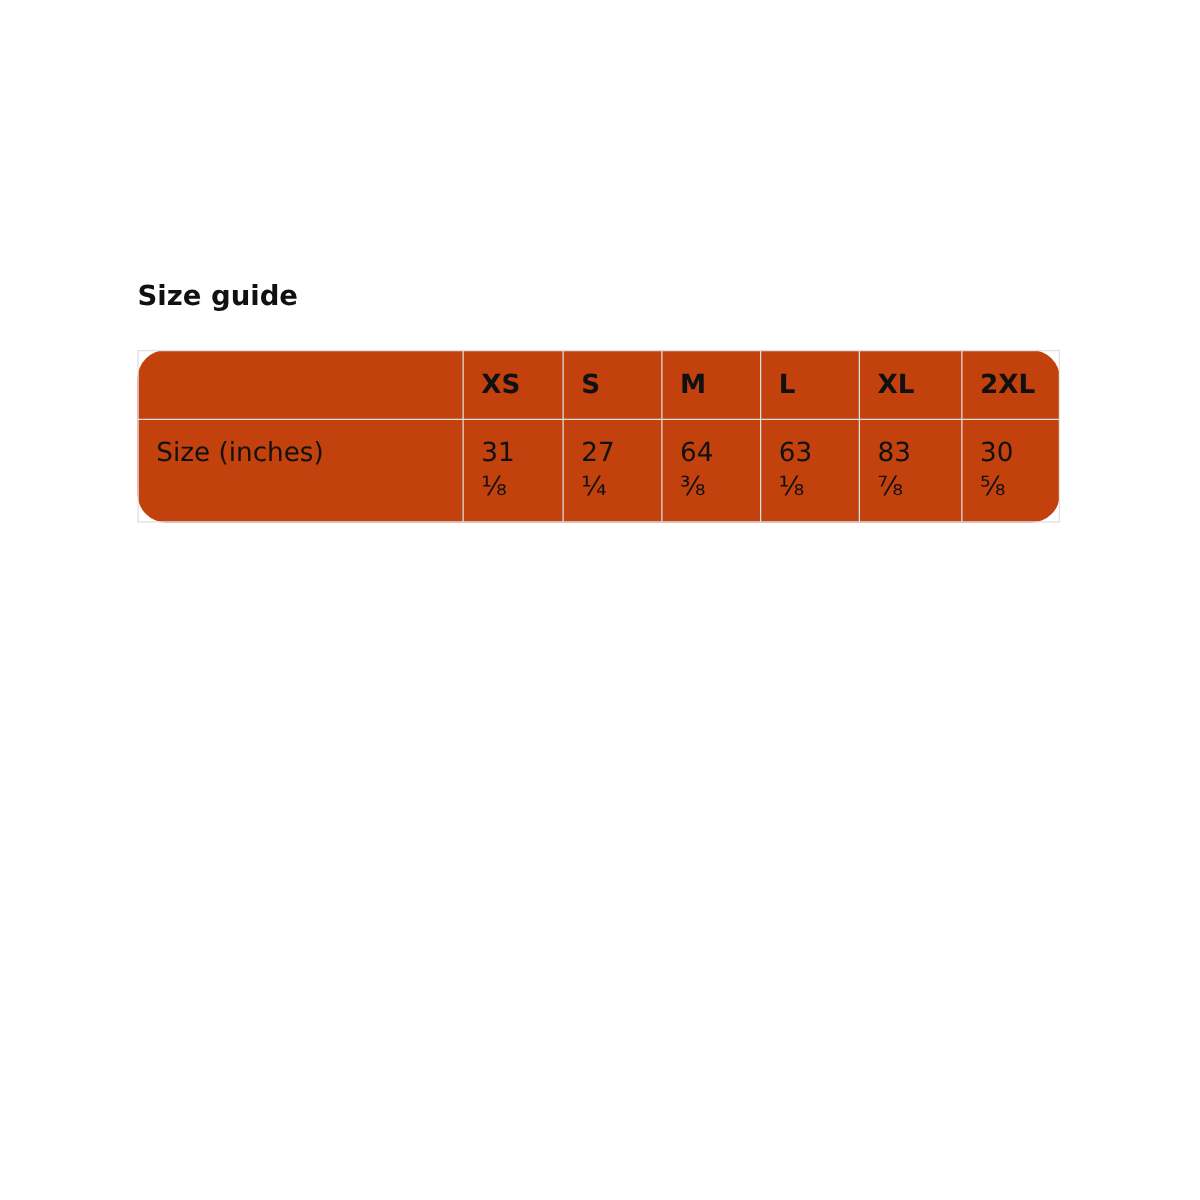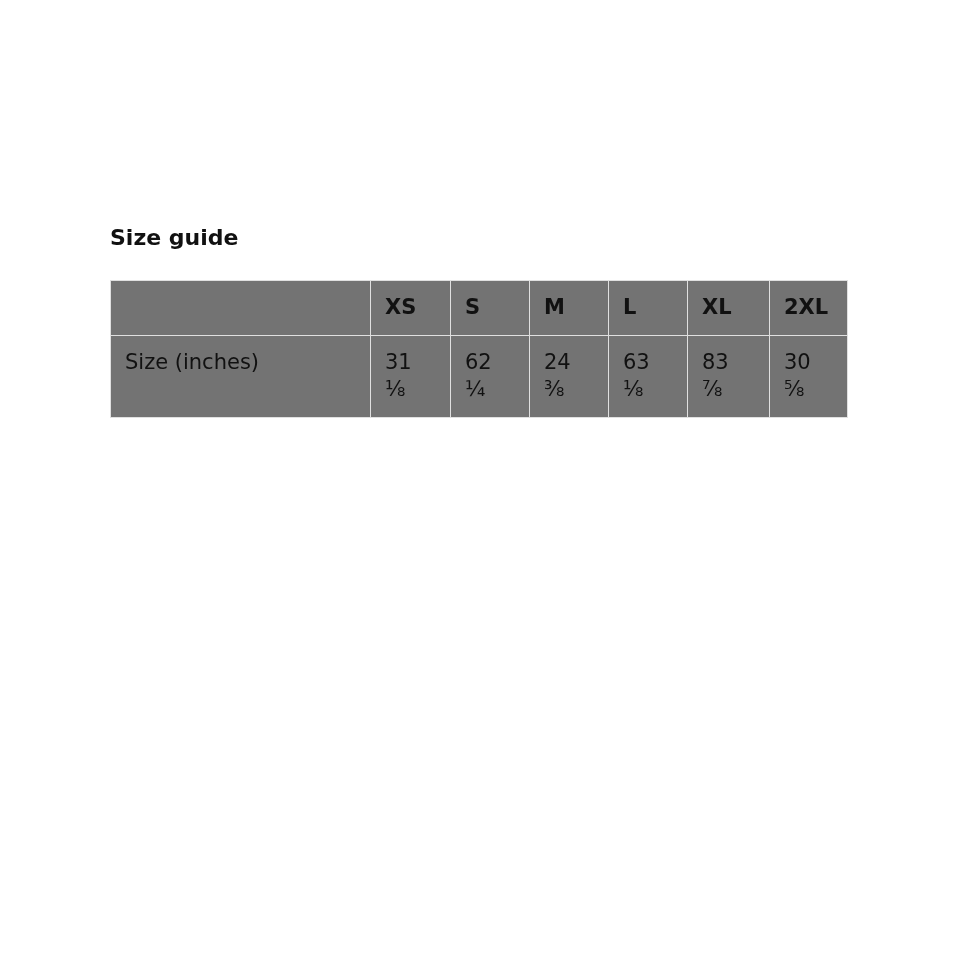--- a/index.html
+++ b/index.html
@@ -26,21 +26,22 @@
     font-size: 22px;
     line-height: 28px;
     font-weight: 700;
     color: #111111;
   }
   table.size-guide {
     border-collapse: collapse;
     table-layout: fixed;
     margin-top: 28px;
     width: 737px;
-    background: #737373;
+    background: #c2410c;
+    border-radius: 23px;
   }
   table.size-guide th,
   table.size-guide td {
     border: 1px solid #e0e0e0;
     text-align: left;
     vertical-align: top;
     padding: 13px 14px 14px 14px;
     font-size: 21px;
     line-height: 27px;
     font-weight: 400;
@@ -83,23 +84,23 @@
           <th>M</th>
           <th>L</th>
           <th>XL</th>
           <th>2XL</th>
         </tr>
       </thead>
       <tbody>
         <tr>
           <td class="row-label">Size (inches)</td>
           <td class="value-cell">31 ⅛</td>
-          <td class="value-cell">62
+          <td class="value-cell">27
 ¼</td>
-          <td class="value-cell">24
+          <td class="value-cell">64
 ⅜</td>
           <td class="value-cell">63
 ⅛</td>
           <td class="value-cell">83 ⅞</td>
           <td class="value-cell">30 ⅝</td>
         </tr>
       </tbody>
     </table>
 
   </div>

